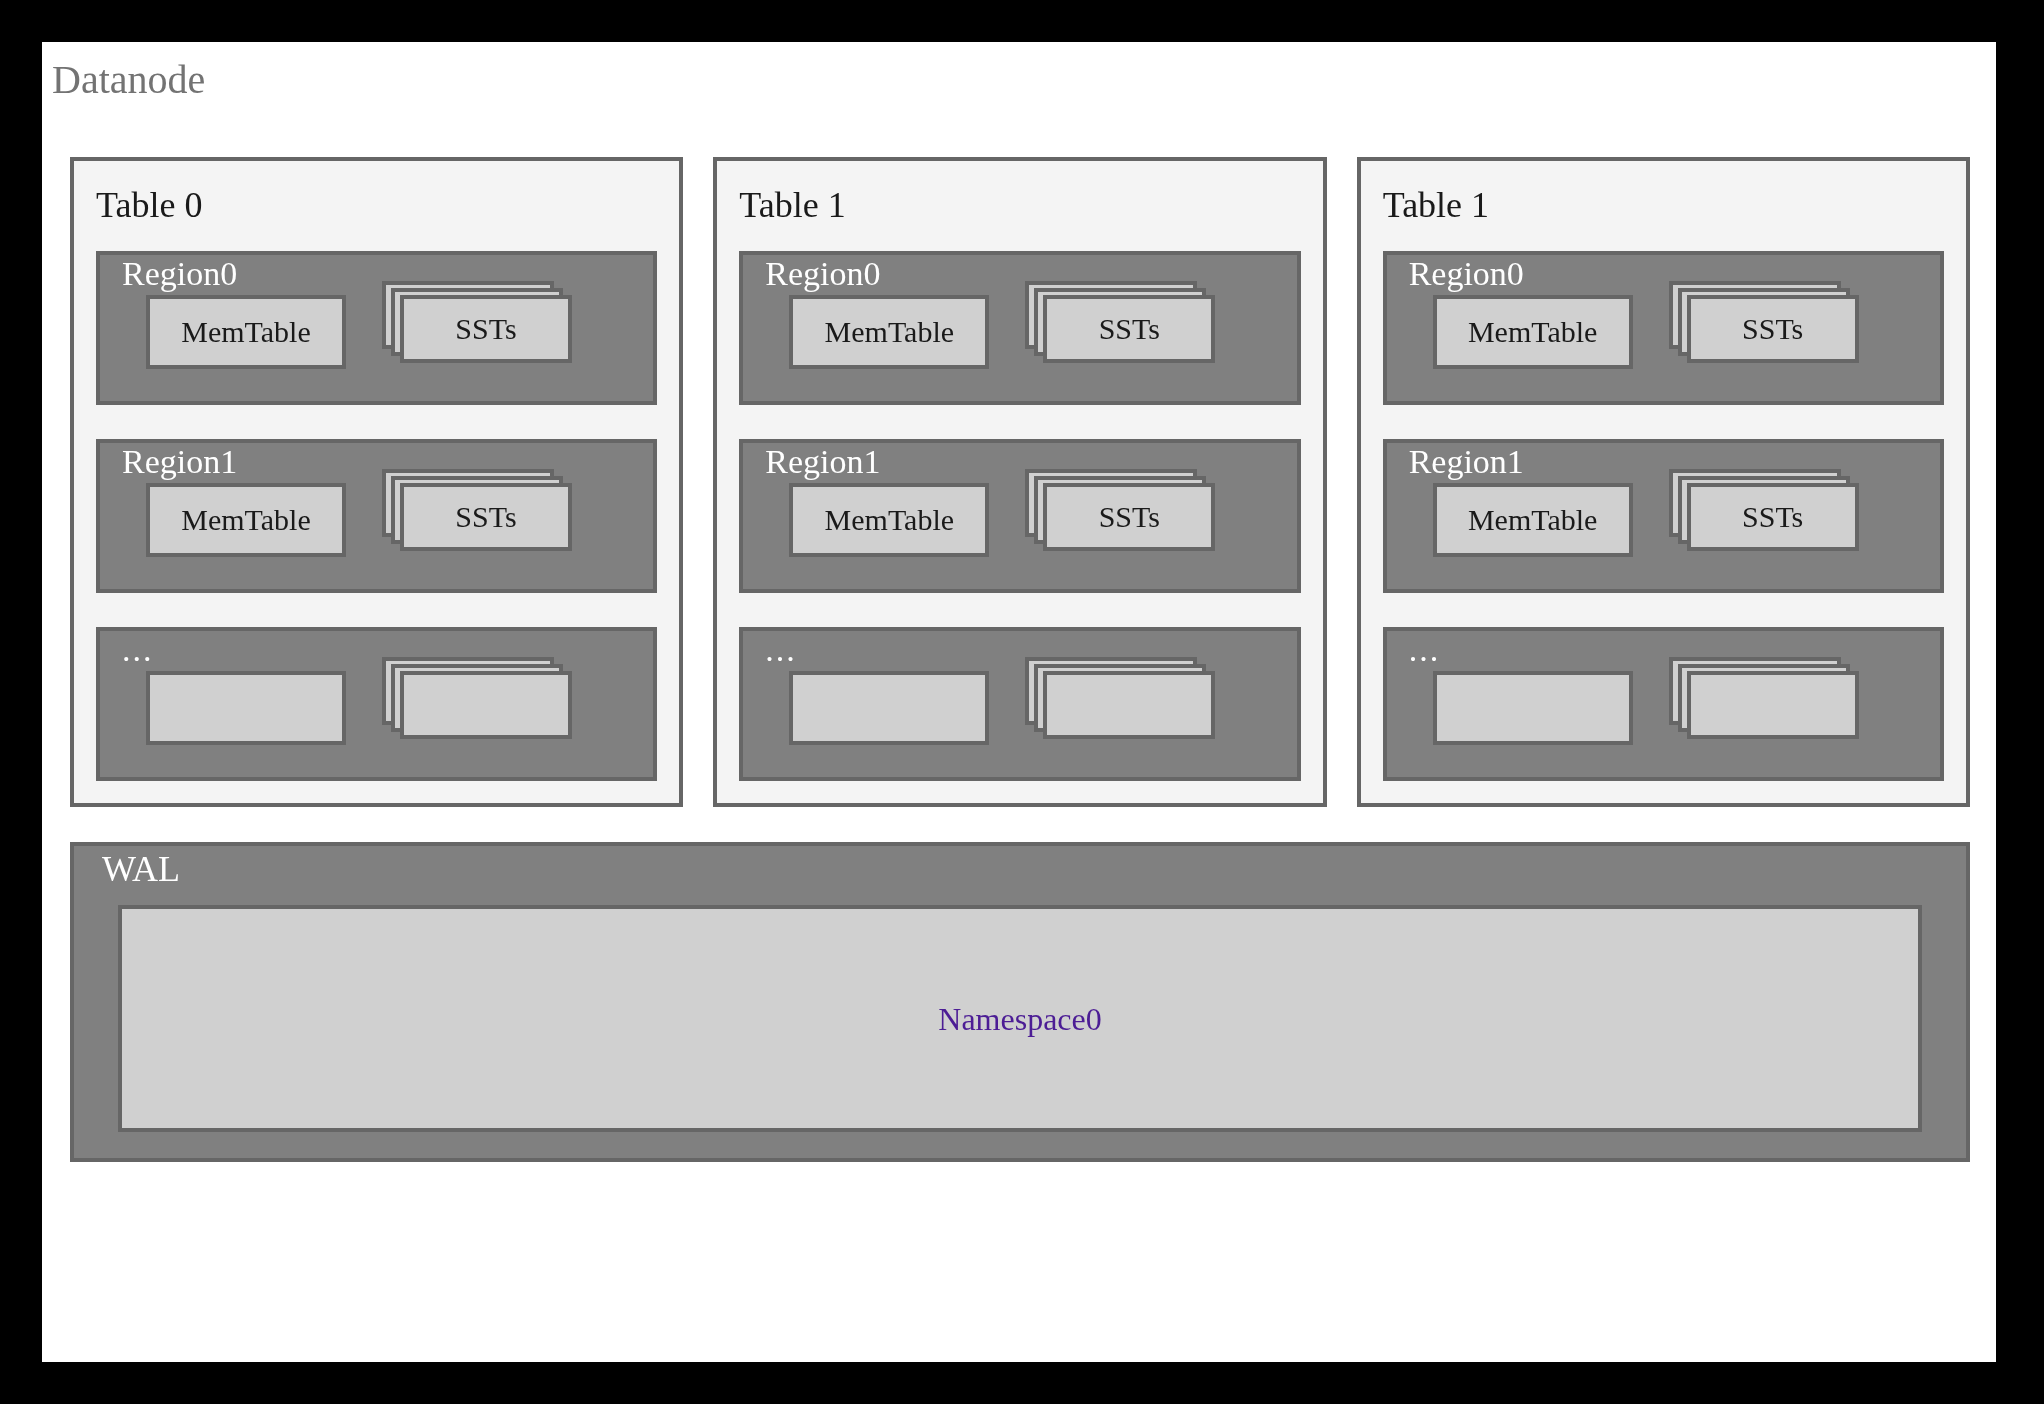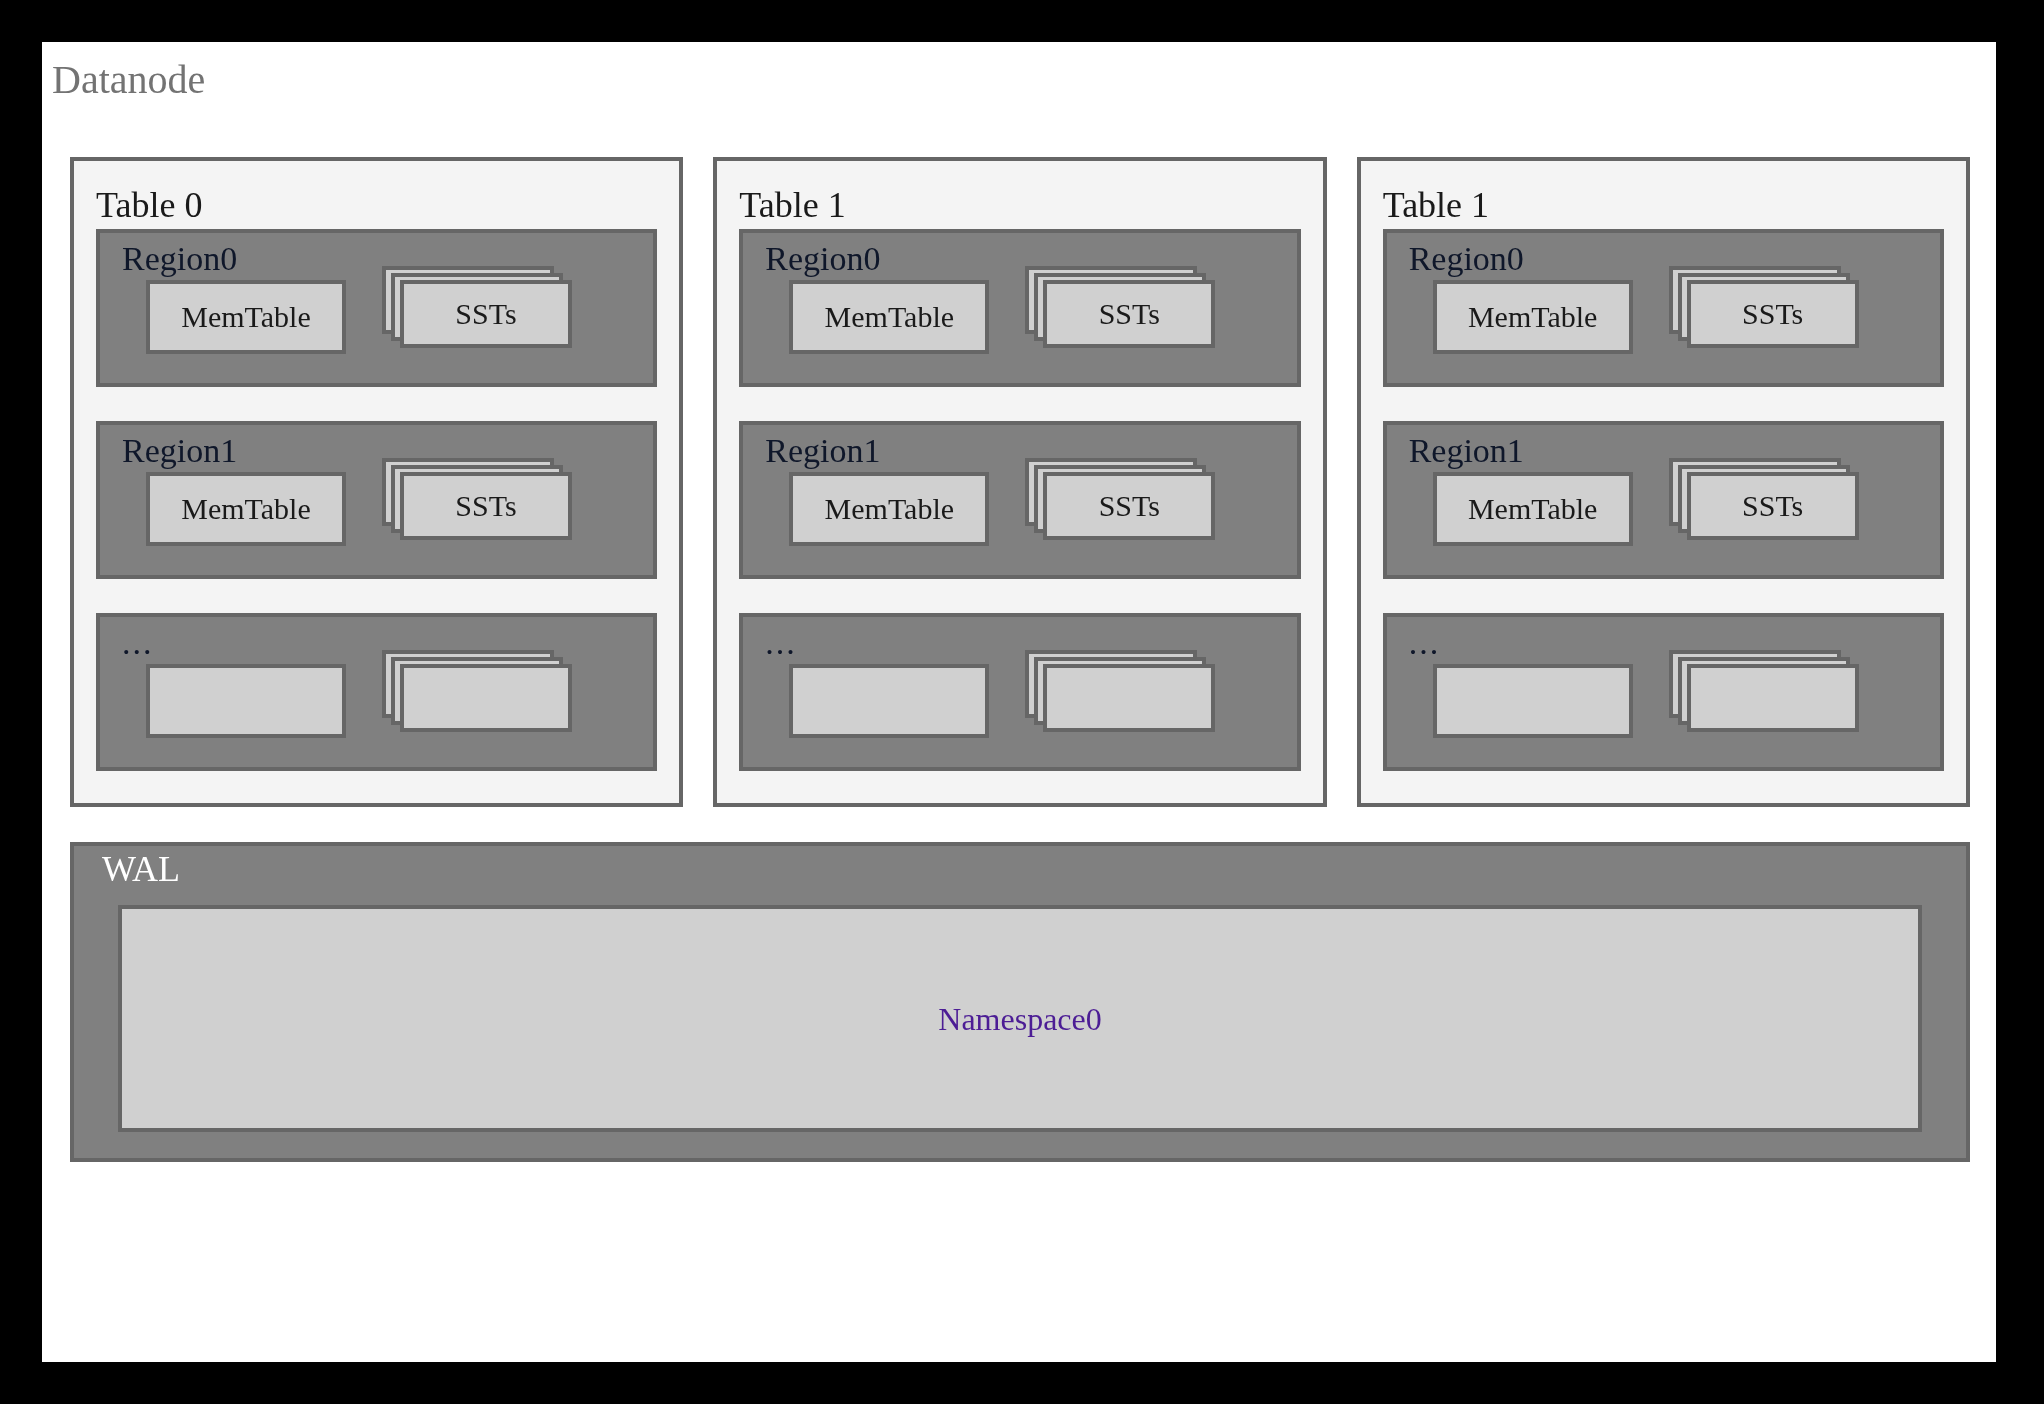--- a/index.html
+++ b/index.html
@@ -58,43 +58,43 @@
     padding: 0 22px 22px 22px;
     display: flex;
     flex-direction: column;
   }
 
   .table-label {
     font-size: 36px;
     color: #1a1a1a;
     line-height: 1;
     padding-top: 26px;
-    padding-bottom: 6px;
+    padding-bottom: 28px;
     white-space: nowrap;
   }
 
   
   .region-box {
     background: #808080;
     border: 4px solid #666666;
     box-sizing: border-box;
     position: relative;
     margin-bottom: 34px;
     padding: 0 18px 22px 18px;
     height: 158px;
     display: flex;
     flex-direction: column;
   }
   .region-box:last-child { margin-bottom: 0; }
 
   .region-label {
     font-size: 34px;
-    color: #0f172a;
-    line-height: 1;
-    padding-top: 9px;
+    color: #ffffff;
+    line-height: 1;
+    padding-top: 2px;
     padding-left: 4px;
     height: 38px;
     white-space: nowrap;
   }
   .region-label.ellipsis {
     font-size: 34px;
     letter-spacing: 2px;
   }
 
   .region-body {

